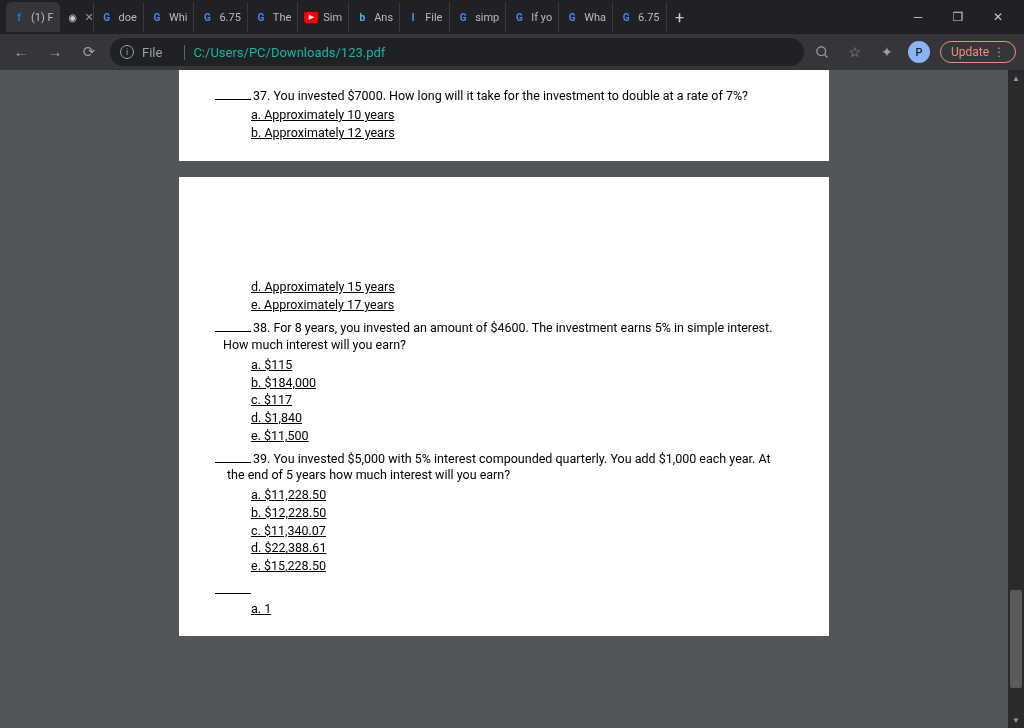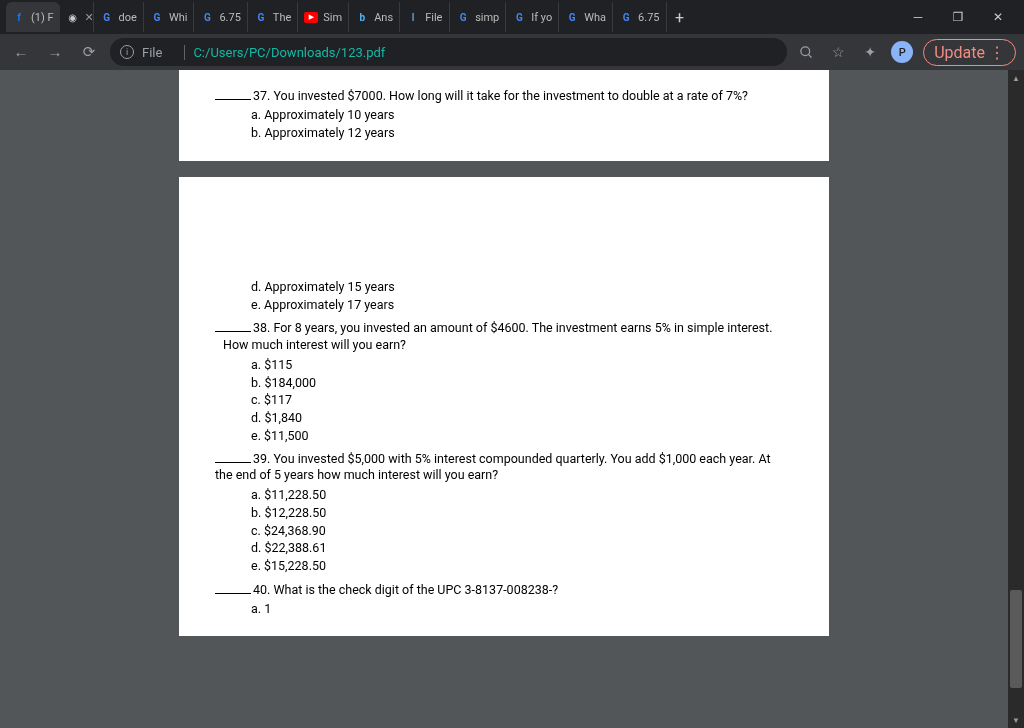--- a/index.html
+++ b/index.html
@@ -17,30 +17,30 @@
 
 .toolbar { height: 36px; background: #35363a; display: flex; align-items: center; padding: 0 8px; gap: 8px; }
 .nav-btn { width: 26px; height: 26px; display: flex; align-items: center; justify-content: center; color: #9aa0a6; cursor: pointer; border-radius: 50%; font-size: 15px; }
 .address-bar { flex: 1; height: 28px; background: #202124; border-radius: 14px; display: flex; align-items: center; padding: 0 10px; gap: 8px; color: #bbb; font-size: 13px; }
 .address-bar .info-icon { width: 14px; height: 14px; border: 1px solid #9aa0a6; border-radius: 50%; display: flex; align-items: center; justify-content: center; font-size: 9px; color: #9aa0a6; }
 .address-bar .file-label { color: #9aa0a6; padding-right: 22px; border-right: 1px solid #5f6368; }
 .address-bar .url { color: #14b8a6; }
 .toolbar-right { display: flex; align-items: center; gap: 10px; }
 .tool-icon { width: 22px; height: 22px; display: flex; align-items: center; justify-content: center; color: #9aa0a6; cursor: pointer; font-size: 14px; }
 .profile-badge { width: 22px; height: 22px; border-radius: 50%; background: #8ab4f8; color: #202124; display: flex; align-items: center; justify-content: center; font-size: 11px; font-weight: 500; }
-.update-pill { border: 1px solid #f28b82; color: #f28b82; border-radius: 14px; padding: 3px 10px; font-size: 16px; display: flex; align-items: center; gap: 4px; cursor: pointer; }
+.update-pill { border: 1px solid #f28b82; color: #f28b82; border-radius: 14px; padding: 3px 10px; font-size: 12px; display: flex; align-items: center; gap: 4px; cursor: pointer; }
 
 .viewport { position: absolute; top: 70px; left: 0; right: 0; bottom: 0; background: #525659; overflow: hidden; }
 .page-container { position: absolute; left: 179px; top: 0; width: 650px; }
 .pdf-page { background: #fff; width: 650px; padding: 18px 30px 18px 30px; font-family: Calibri, "Segoe UI", sans-serif; font-size: 12.5px; color: #000; line-height: 1.35; }
 .page-gap { height: 16px; }
 
 .q-line { margin-left: 6px; }
 .opts { margin-left: 42px; margin-top: 2px; }
-.opts div { padding: 0.5px 0; }
+.opts div { padding: 0.5px 0; text-decoration: underline; }
 .blank { display: inline-block; border-bottom: 1px solid #000; width: 36px; margin-right: 2px; }
 
 .scrollbar { position: absolute; right: 0; top: 0; bottom: 0; width: 16px; background: #2a2a2a; }
 .scroll-up, .scroll-down { position: absolute; width: 16px; height: 16px; display: flex; align-items: center; justify-content: center; color: #999; font-size: 8px; cursor: pointer; }
 .scroll-up { top: 0; }
 .scroll-down { bottom: 0; }
 .scroll-thumb { position: absolute; width: 12px; left: 2px; background: #5a5a5a; border-radius: 2px; }
 
 .g-icon{font-weight:bold;font-family:Arial;}
 .g-icon .g1{color:#4285F4}
@@ -174,30 +174,30 @@
       <div style="margin-left:14px">How much interest will you earn?</div>
       <div class="opts">
         <div>a.   $115</div>
         <div>b.   $184,000</div>
         <div>c.   $117</div>
         <div>d.   $1,840</div>
         <div>e.   $11,500</div>
       </div>
 
       <div class="q-line" style="margin-top:5px"><span class="blank"></span><span>39. You invested $5,000 with 5% interest compounded quarterly. You add $1,000 each year. At</span></div>
-      <div style="margin-left:6px">the end of 5 years how much interest will you earn?</div>
+      <div style="margin-left:18px">the end of 5 years how much interest will you earn?</div>
       <div class="opts">
         <div>a.   $11,228.50</div>
         <div>b.   $12,228.50</div>
-        <div>c.   $24,368.90</div>
+        <div>c.   $11,340.07</div>
         <div>d.   $22,388.61</div>
         <div>e.   $15,228.50</div>
       </div>
 
-      <div class="q-line" style="margin-top:6px"><span class="blank"></span><span>40. What is the check digit of the UPC 3-8137-008238-?</span></div>
+      <div class="q-line" style="margin-top:6px"><span class="blank"></span></div>
       <div class="opts">
         <div>a.   1</div>
       </div>
     </div>
 
   </div>
 
   <div class="scrollbar">
     <div class="scroll-up">▲</div>
     <div class="scroll-thumb" style="top:520px;height:98px"></div>

